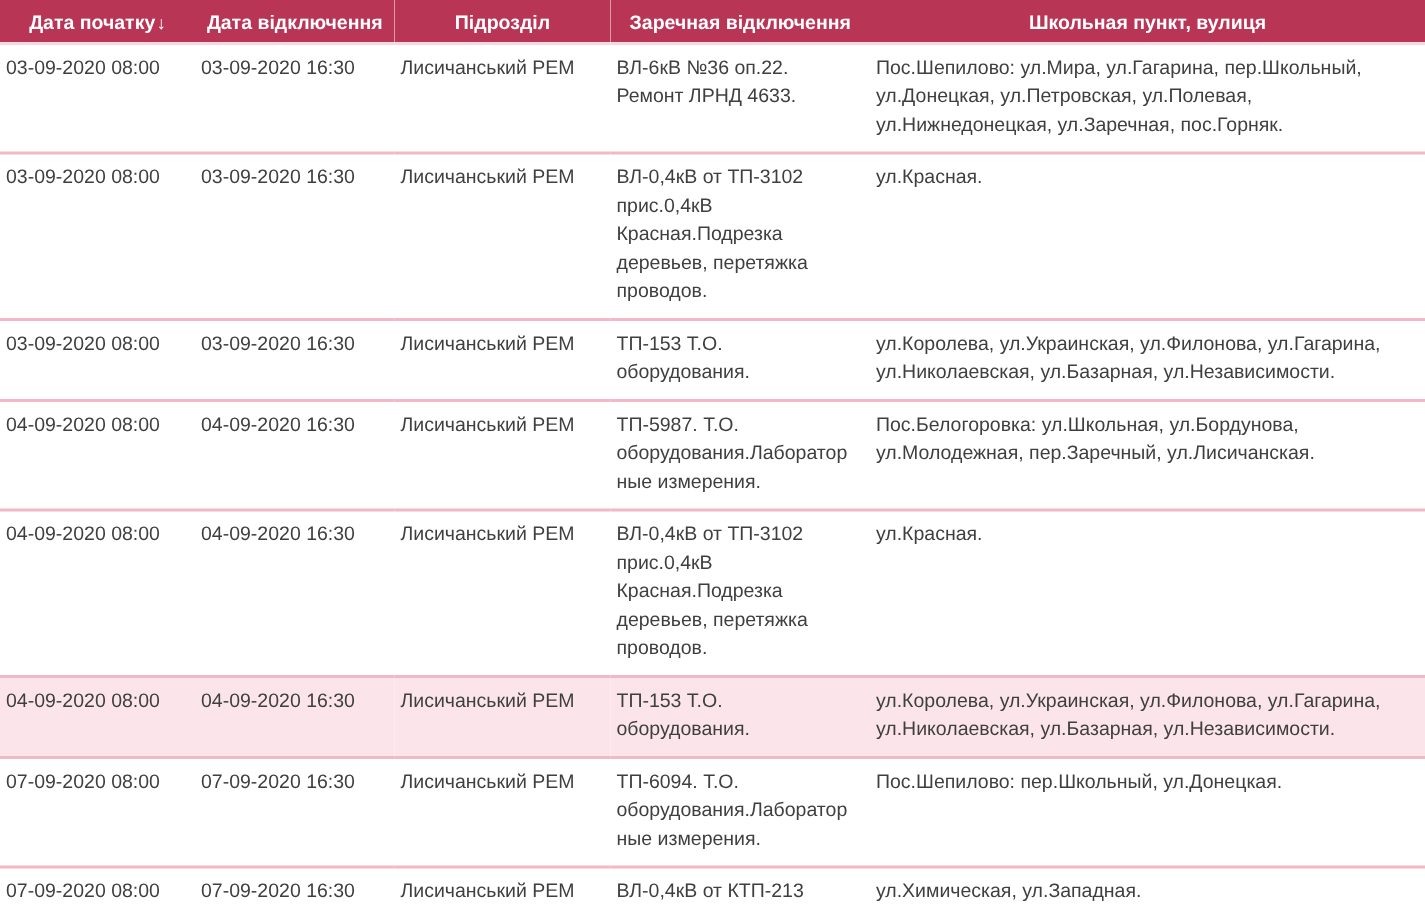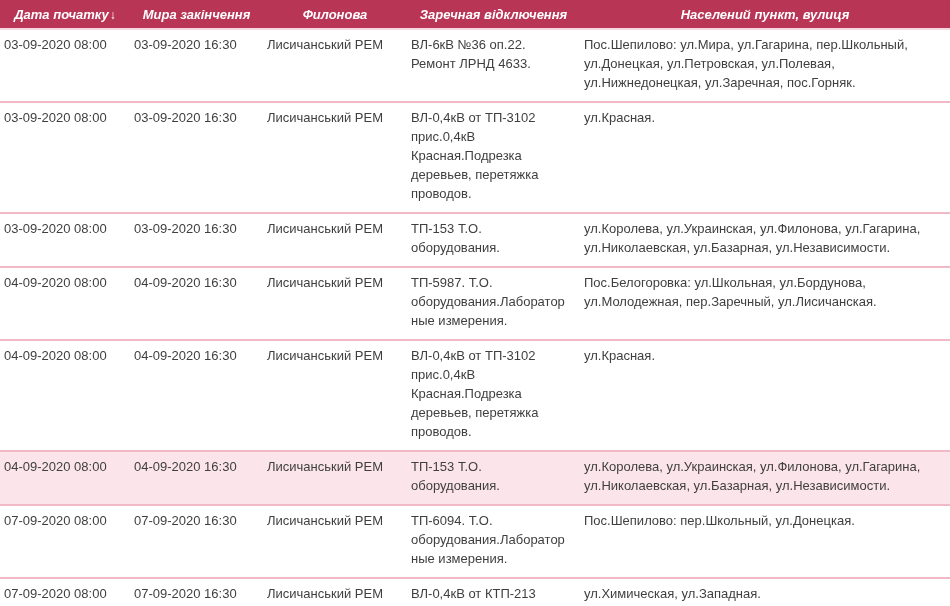--- a/index.html
+++ b/index.html
@@ -31,21 +31,21 @@
     font-size: 13px;
     font-weight: bold;
     text-align: center;
     height: 24px;
     padding: 2px 4px;
     vertical-align: middle;
     white-space: nowrap;
     overflow: hidden;
     cursor: pointer;
   }
-  thead tr { border-bottom: 2px solid #f6d9e0; font-style: italic; }
+  thead tr { border-bottom: 2px solid #f6d9e0; }
 
   tbody td {
     font-size: 13px;
     line-height: 19px;
     color: #3f3f3f;
     vertical-align: top;
     padding: 5px 10px 9px 4px;
     word-wrap: break-word;
   }
   tbody td:last-child { padding-right: 18px; }
@@ -70,30 +70,30 @@
         <col class="c3">
         <col class="c4">
         <col class="c5">
     </colgroup>
     <thead>
       <tr>
         <th>
           <span>Дата початку</span><span class="sort-arrow">↓</span>
         </th>
         <th>
-          <span>Мира закінчення</span>
+          <span>Дата відключення</span>
         </th>
         <th>
-          <span>Филонова</span>
+          <span>Підрозділ</span>
         </th>
         <th>
           <span>Заречная відключення</span>
         </th>
         <th>
-          <span>Населений пункт, вулиця</span>
+          <span>Школьная пункт, вулиця</span>
         </th>
       </tr>
     </thead>
     <tbody id="table-body">
         <tr>
     <td>03-09-2020 08:00</td>
     <td>03-09-2020 16:30</td>
     <td>Лисичанський РЕМ</td>
     <td>ВЛ-6кВ №36 оп.22. Ремонт ЛРНД 4633.</td>
     <td>Пос.Шепилово: ул.Мира, ул.Гагарина, пер.Школьный, ул.Донецкая, ул.Петровская, ул.Полевая, ул.Нижнедонецкая, ул.Заречная, пос.Горняк.</td>

